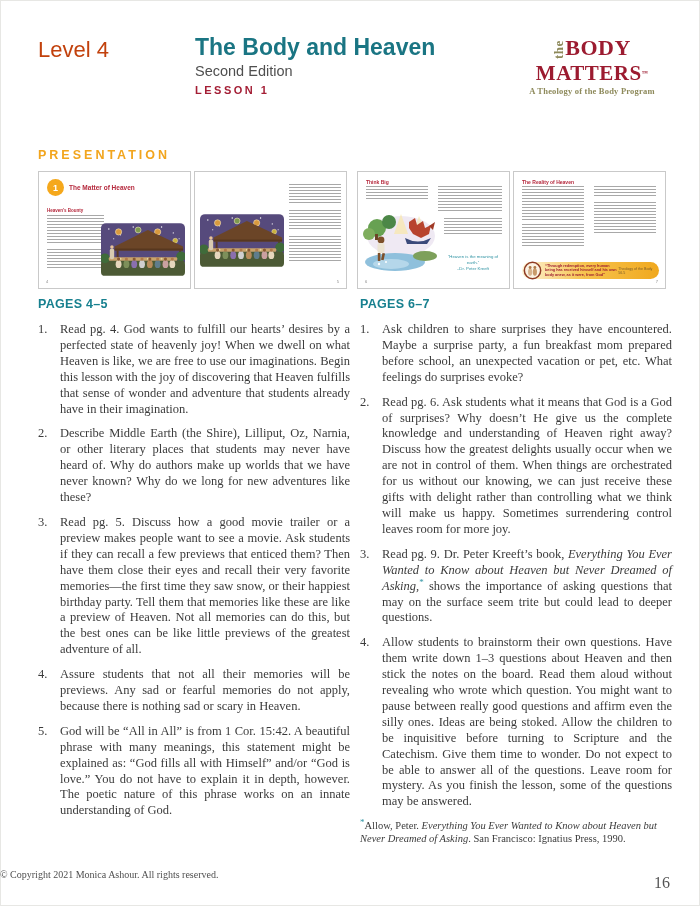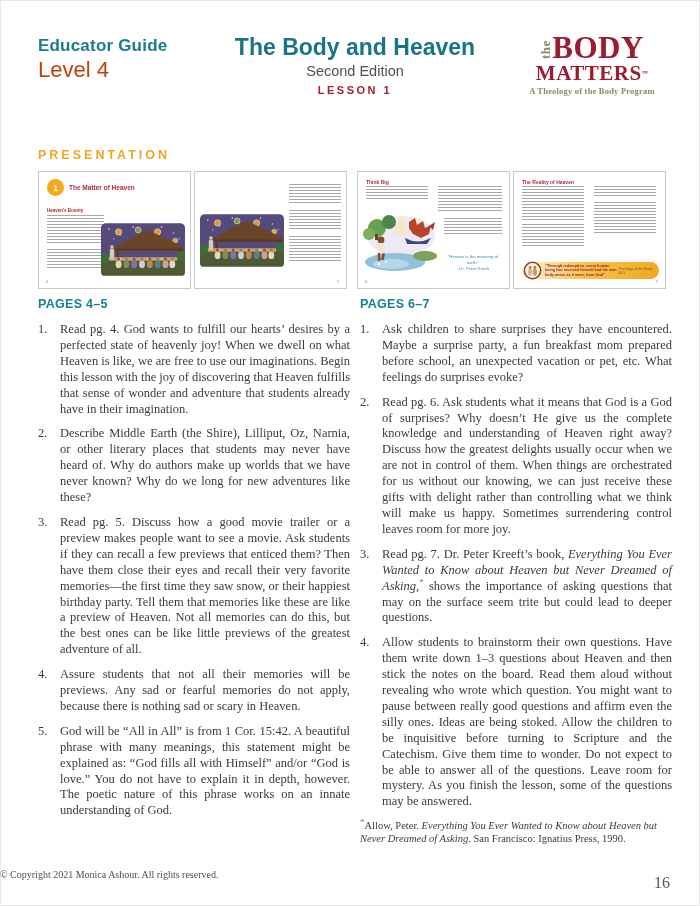--- a/index.html
+++ b/index.html
@@ -6,30 +6,30 @@
   body{
     width:700px;height:906px;position:relative;background:#ffffff;
     font-family:"Liberation Sans",sans-serif;overflow:hidden;
     box-shadow:inset 0 0 0 1px #e7e7e4;
   }
   
   .header{position:absolute;top:34px;left:38px;right:28px;height:80px;}
   .brand-left{position:absolute;left:0;top:2px;}
   .eyebrow{color:#1d7c8b;font-size:17px;font-weight:600;letter-spacing:.2px;}
   .level{color:#c2410c;font-size:22px;font-weight:500;margin-top:1px;}
-  .title-block{position:absolute;left:50%;transform:translateX(-50%);top:0;text-align:center;width:320px;}
+  .title-block{position:absolute;left:50%;transform:translateX(-50%);top:0;width:320px;}
   .main-title{color:#1a7583;font-size:23px;font-weight:700;}
   .edition{color:#4f4f4f;font-size:14.5px;margin-top:2px;}
   .lesson{color:#a41e35;font-size:11px;font-weight:700;letter-spacing:2.5px;margin-top:5px;}
   
   .logo{position:absolute;right:4px;top:0;width:152px;text-align:center;}
   .logo-row{display:flex;justify-content:center;align-items:flex-start;}
   .logo-the{color:#8d895a;font-family:"Liberation Serif",serif;font-weight:700;font-size:13px;
     writing-mode:vertical-rl;transform:rotate(180deg);height:27px;line-height:12px;margin-top:2px;letter-spacing:.5px;}
-  .logo-body{color:#9c1b30;font-family:"Liberation Serif",serif;font-weight:700;font-size:31px;line-height:27px;letter-spacing:.5px;}
+  .logo-body{color:#9c1b30;font-family:"Liberation Serif",serif;font-weight:700;font-size:22px;line-height:27px;letter-spacing:.5px;}
   .logo-matters{color:#9c1b30;font-family:"Liberation Serif",serif;font-weight:700;font-size:21px;line-height:20px;letter-spacing:.5px;}
   .logo-tm{font-size:6px;vertical-align:top;}
   .logo-tagline{color:#8d895a;font-family:"Liberation Serif",serif;font-size:8.5px;font-weight:700;margin-top:3px;letter-spacing:.2px;}
   
   .presentation{position:absolute;top:148px;left:38px;color:#f2a51d;font-size:12.5px;font-weight:700;letter-spacing:3px;}
   
   .spreads{position:absolute;top:171px;left:38px;display:flex;gap:10px;}
   .spread{display:flex;gap:3px;}
   .thumb-page{width:153px;height:118px;background:#fff;border:1px solid #c9c9c9;position:relative;overflow:visible;box-sizing:border-box;}
   .tlines{background-image:repeating-linear-gradient(#a8a8a8 0,#a8a8a8 1px,transparent 1px,transparent 3px);}
@@ -143,21 +143,20 @@
       <ellipse cx="7.5" cy="11.5" rx="2.2" ry="4" fill="#d8b48e"></ellipse>
       <ellipse cx="12.5" cy="11.5" rx="2.2" ry="4" fill="#c89a6a"></ellipse>
       <circle cx="7.5" cy="6.8" r="1.5" fill="#b07a4a"></circle>
       <circle cx="12.5" cy="6.8" r="1.5" fill="#b07a4a"></circle>
     </symbol>
   </defs>
 </svg>
 
 <div class="header">
   <div class="brand-left">
-    <div class="eyebrow">Educator Guide</div>
     <div class="level">Level 4</div>
   </div>
   <div class="title-block">
     <div class="main-title">The Body and Heaven</div>
     <div class="edition">Second Edition</div>
     <div class="lesson">LESSON 1</div>
   </div>
   <div class="logo">
     <div class="logo-row">
       <span class="logo-the">the</span>
@@ -262,21 +261,21 @@
         <li class="step">
           <span class="num">1.</span>
           <span class="itext"><span>Ask children to share surprises they have encountered. Maybe a surprise party, a fun breakfast mom prepared before school, an unexpected vacation or pet, etc. What feelings do surprises evoke?</span></span>
         </li>
         <li class="step">
           <span class="num">2.</span>
           <span class="itext"><span>Read pg. 6. Ask students what it means that God is a God of surprises? Why doesn’t He give us the complete knowledge and understanding of Heaven right away? Discuss how the greatest delights usually occur when we are not in control of them. When things are orchestrated for us without our knowing, we can just receive these gifts with delight rather than controlling what we think will make us happy. Sometimes surrendering control leaves room for more joy.</span></span>
         </li>
         <li class="step">
           <span class="num">3.</span>
-          <span class="itext"><span>Read pg. 7. Dr. Peter Kreeft’s book, </span><span class="it">Everything You Ever Wanted to Know about Heaven but Never Dreamed of Asking,</span><span class="sup">*</span><span> shows the importance of asking questions that may on the surface seem trite but could lead to deeper questions.</span></span>
+          <span class="itext"><span>Read pg. 9. Dr. Peter Kreeft’s book, </span><span class="it">Everything You Ever Wanted to Know about Heaven but Never Dreamed of Asking,</span><span class="sup">*</span><span> shows the importance of asking questions that may on the surface seem trite but could lead to deeper questions.</span></span>
         </li>
         <li class="step">
           <span class="num">4.</span>
           <span class="itext"><span>Allow students to brainstorm their own questions. Have them write down 1–3 questions about Heaven and then stick the notes on the board. Read them aloud without revealing who wrote which question. You might want to pause between really good questions and affirm even the silly ones. Ideas are being stoked. Allow the children to be inquisitive before turning to Scripture and the Catechism. Give them time to wonder. Do not expect to be able to answer all of the questions. Leave room for mystery. As you finish the lesson, some of the questions may be answered.</span></span>
         </li>
       </ol>
     <div class="footnote"><span class="sup">*</span><span>Allow, Peter. </span><span class="it">Everything You Ever Wanted to Know about Heaven but Never Dreamed of Asking</span><span>. San Francisco: Ignatius Press, 1990.</span></div>
   </div>
 </div>
 

